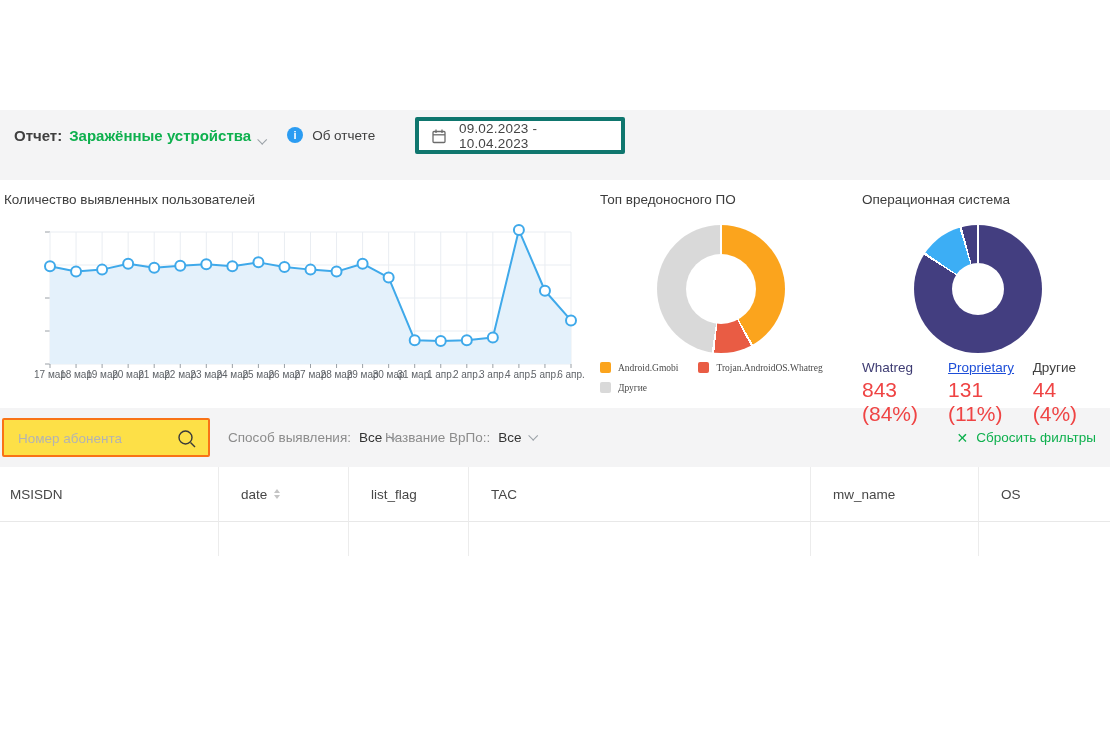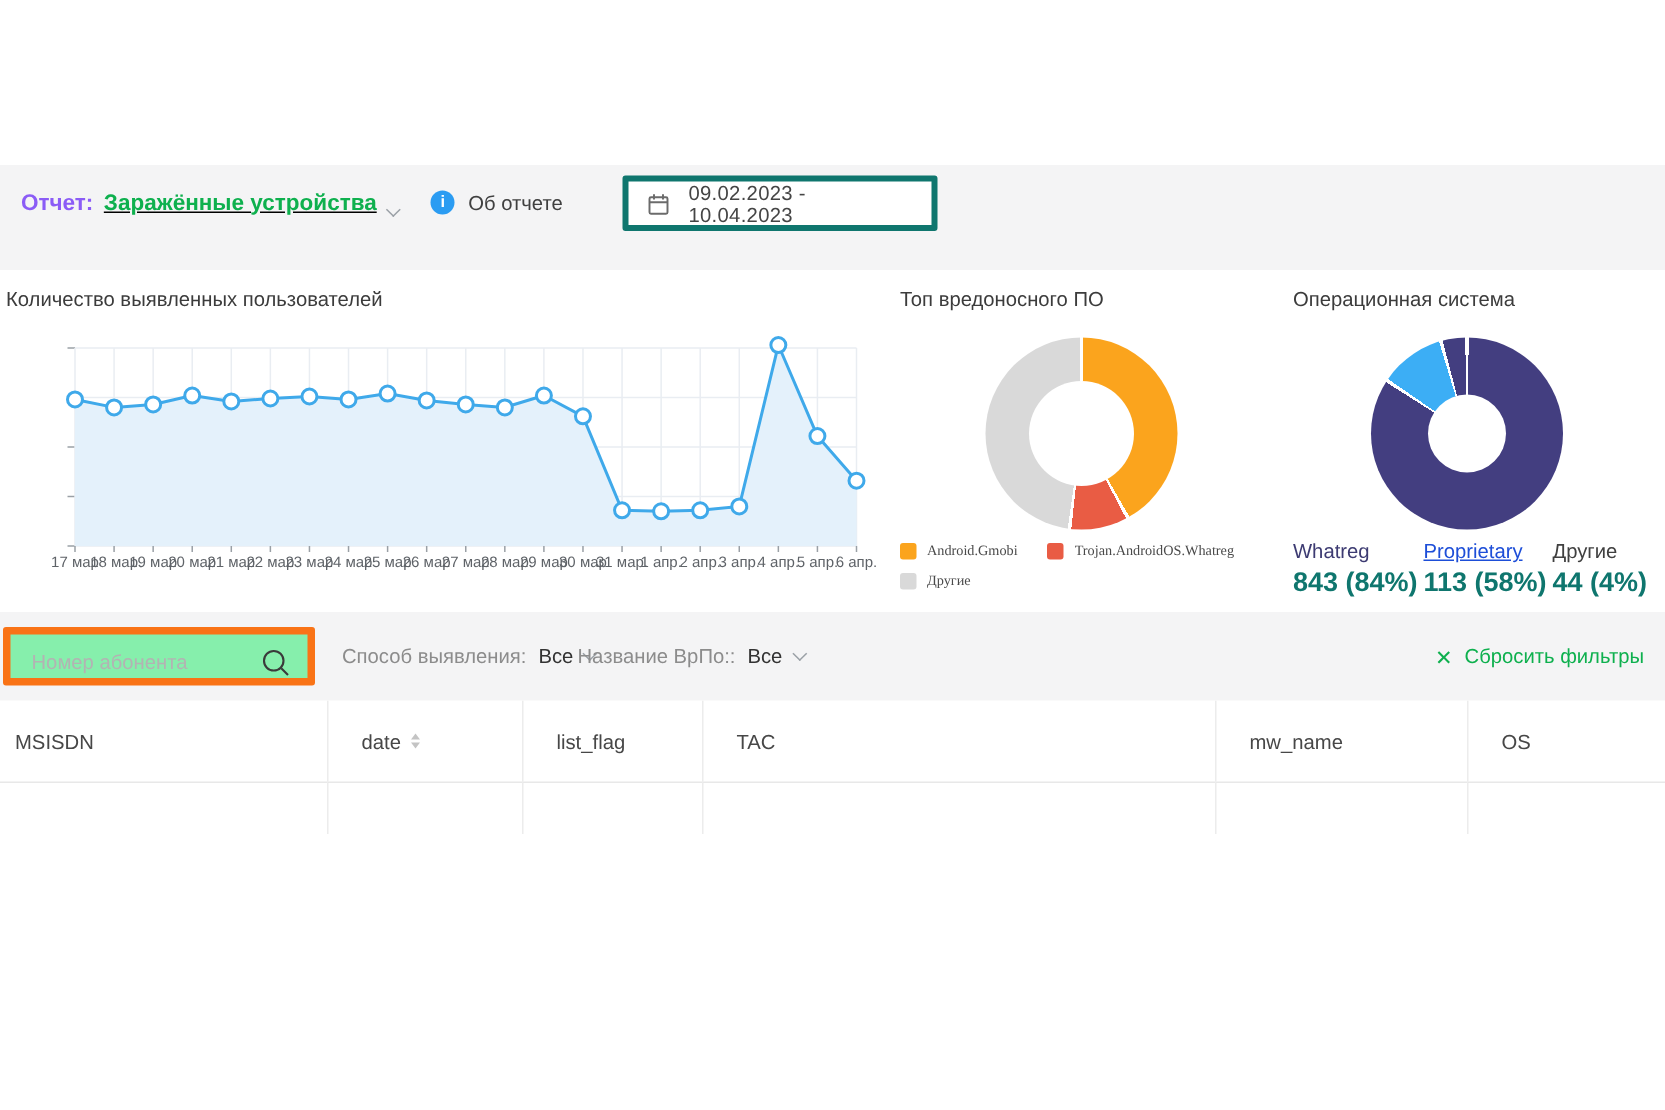--- a/index.html
+++ b/index.html
@@ -6,22 +6,22 @@
   html,body { background:#fff; }
   body { font-family: "Liberation Sans", sans-serif; }
   .stage { position:relative; width:1110px; height:740px; background:#fff; overflow:hidden; }
 
   
   .gray-band { position:absolute; left:0; top:110px; width:1110px; height:484px; background:#f4f4f5; }
 
   
   .hdr { position:absolute; left:0; top:117px; width:1110px; height:36px; }
   .hdr-left { position:absolute; left:14px; top:0; height:36px; display:flex; align-items:center; }
-  .report-label { font-size:15px; font-weight:bold; color:#8b5cf6; margin-right:7px; }
-  .report-select { display:flex; align-items:flex-end; cursor:pointer;text-decoration:underline; }
+  .report-label { font-size:15px; font-weight:bold; color:#404040; margin-right:7px; }
+  .report-select { display:flex; align-items:flex-end; cursor:pointer; }
   .report-name { font-size:15px; font-weight:bold; color:#0eb04e; }
   .chev { width:7px; height:7px; border-right:1.5px solid #9aa0a6; border-bottom:1.5px solid #9aa0a6; transform:rotate(45deg) translateY(-1px); display:inline-block; margin-left:7px; margin-top:-3px; }
   .about { display:flex; align-items:center; margin-left:22px; cursor:pointer; }
   .info-ic { width:16px; height:16px; border-radius:50%; background:#2b9cf2; color:#fff; font-size:11px; font-weight:bold; display:flex; align-items:center; justify-content:center; }
   .about-label { font-size:13.5px; color:#404040; margin-left:9px; }
   .datebox { position:absolute; left:415px; top:0; width:210px; height:37px; background:#fff; border:4px solid #0f766e; border-radius:2px; display:flex; align-items:center; padding:0 12px; cursor:pointer; }
   .datebox svg { flex:0 0 auto; }
   .date-text { font-size:13.5px; color:#454545; margin-left:12px; letter-spacing:.2px; }
   .dl-btn { position:absolute; right:3px; top:0; height:37px; padding:0 18px; background:#0eb04e; border:none; border-radius:19px; color:#fff; font-size:13.5px; font-family:inherit; cursor:pointer; }
 
@@ -41,25 +41,25 @@
   .d2 { left:52px; top:45px; }
   .d2 .donut-hole { left:38px; top:38px; width:52px; height:52px; }
 
   .legend { position:absolute; left:0; top:182px; width:250px; display:flex; flex-wrap:wrap; column-gap:20px; row-gap:9px; }
   .leg-item { display:flex; align-items:center; }
   .leg-sq { width:11px; height:11px; border-radius:2px; margin-right:7px; flex:0 0 auto; }
   .leg-txt { font-size:9.5px; color:#4a4a4a; white-space:nowrap;font-family:Liberation Serif, serif; }
 
   .os-stats { position:absolute; left:0; top:180px; width:236px; display:flex; justify-content:space-between; }
   .os-stat .os-name { font-size:13.5px; margin-bottom:3px; }
-  .os-stat .os-val { font-size:18px; font-weight:bold; color:#0f766e; }
+  .os-stat .os-val { font-size:21px; font-weight:normal; color:#ef4444; }
 
   
   .filters { position:absolute; left:0; top:418px; width:1110px; height:40px; }
-  .search { position:absolute; left:2px; top:0; width:208px; height:39px; background:#86efac; border:5px solid #f97316; border-radius:2px; }
+  .search { position:absolute; left:2px; top:0; width:208px; height:39px; background:#fde047; border:2px solid #f97316; border-radius:2px; }
   .search input { position:absolute; left:0; top:0; width:170px; height:37px; border:none; outline:none; padding:0 0 0 14px; font-size:13.5px; font-family:inherit; color:#333; background:transparent; }
   .search input::placeholder { color:#b3b3b3; }
   .search-ic { position:absolute; right:10px; top:8px; cursor:pointer; }
   .fsel { position:absolute; top:0; height:39px; display:flex; align-items:center; cursor:pointer; }
   .fsel-1 { left:228px; }
   .fsel-2 { left:385px; }
   .fsel-label { font-size:13.5px; color:#8c8c8c; margin-right:8px; }
   .fsel-value { font-size:13.5px; color:#333; }
   .reset { position:absolute; right:14px; top:0; height:39px; display:flex; align-items:center; cursor:pointer; }
   .reset-x { color:#0eb04e; font-size:14px; margin-right:8px; line-height:1; }
@@ -237,21 +237,21 @@
       <div class="donut d2" style="background: conic-gradient(rgb(255, 255, 255) 0deg, rgb(255, 255, 255) 1.1deg, rgb(67, 62, 128) 1.1deg, rgb(67, 62, 128) 302.38deg, rgb(255, 255, 255) 302.38deg, rgb(255, 255, 255) 303.48deg, rgb(255, 255, 255) 303.48deg, rgb(255, 255, 255) 304.58deg, rgb(60, 174, 245) 304.58deg, rgb(60, 174, 245) 343.06deg, rgb(255, 255, 255) 343.06deg, rgb(255, 255, 255) 344.16deg, rgb(255, 255, 255) 344.16deg, rgb(255, 255, 255) 345.26deg, rgb(67, 62, 128) 345.26deg, rgb(67, 62, 128) 358.9deg, rgb(255, 255, 255) 358.9deg, rgb(255, 255, 255) 360deg);">
         <div class="donut-hole"></div>
       </div>
       <div class="os-stats">
           <div class="os-stat">
             <div class="os-name" style="color: rgb(61, 59, 114);">Whatreg</div>
             <div class="os-val">843 (84%)</div>
           </div>
           <div class="os-stat">
             <div class="os-name" style="color: #1d4ed8; text-decoration: underline;">Proprietary</div>
-            <div class="os-val">113 (58%)</div>
+            <div class="os-val">131 (11%)</div>
           </div>
           <div class="os-stat">
             <div class="os-name" style="color: rgb(64, 64, 64);">Другие</div>
             <div class="os-val">44 (4%)</div>
           </div>
         </div>
     </div>
   </div>
 
   <div class="filters">

